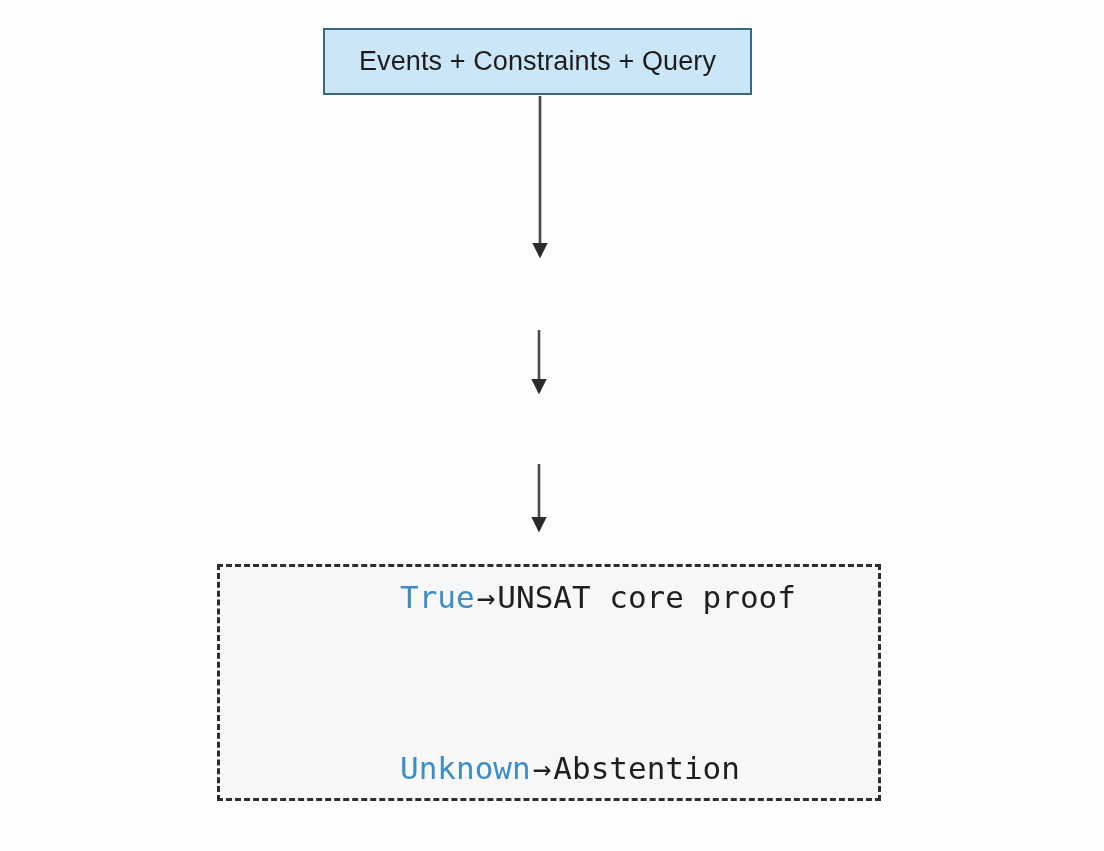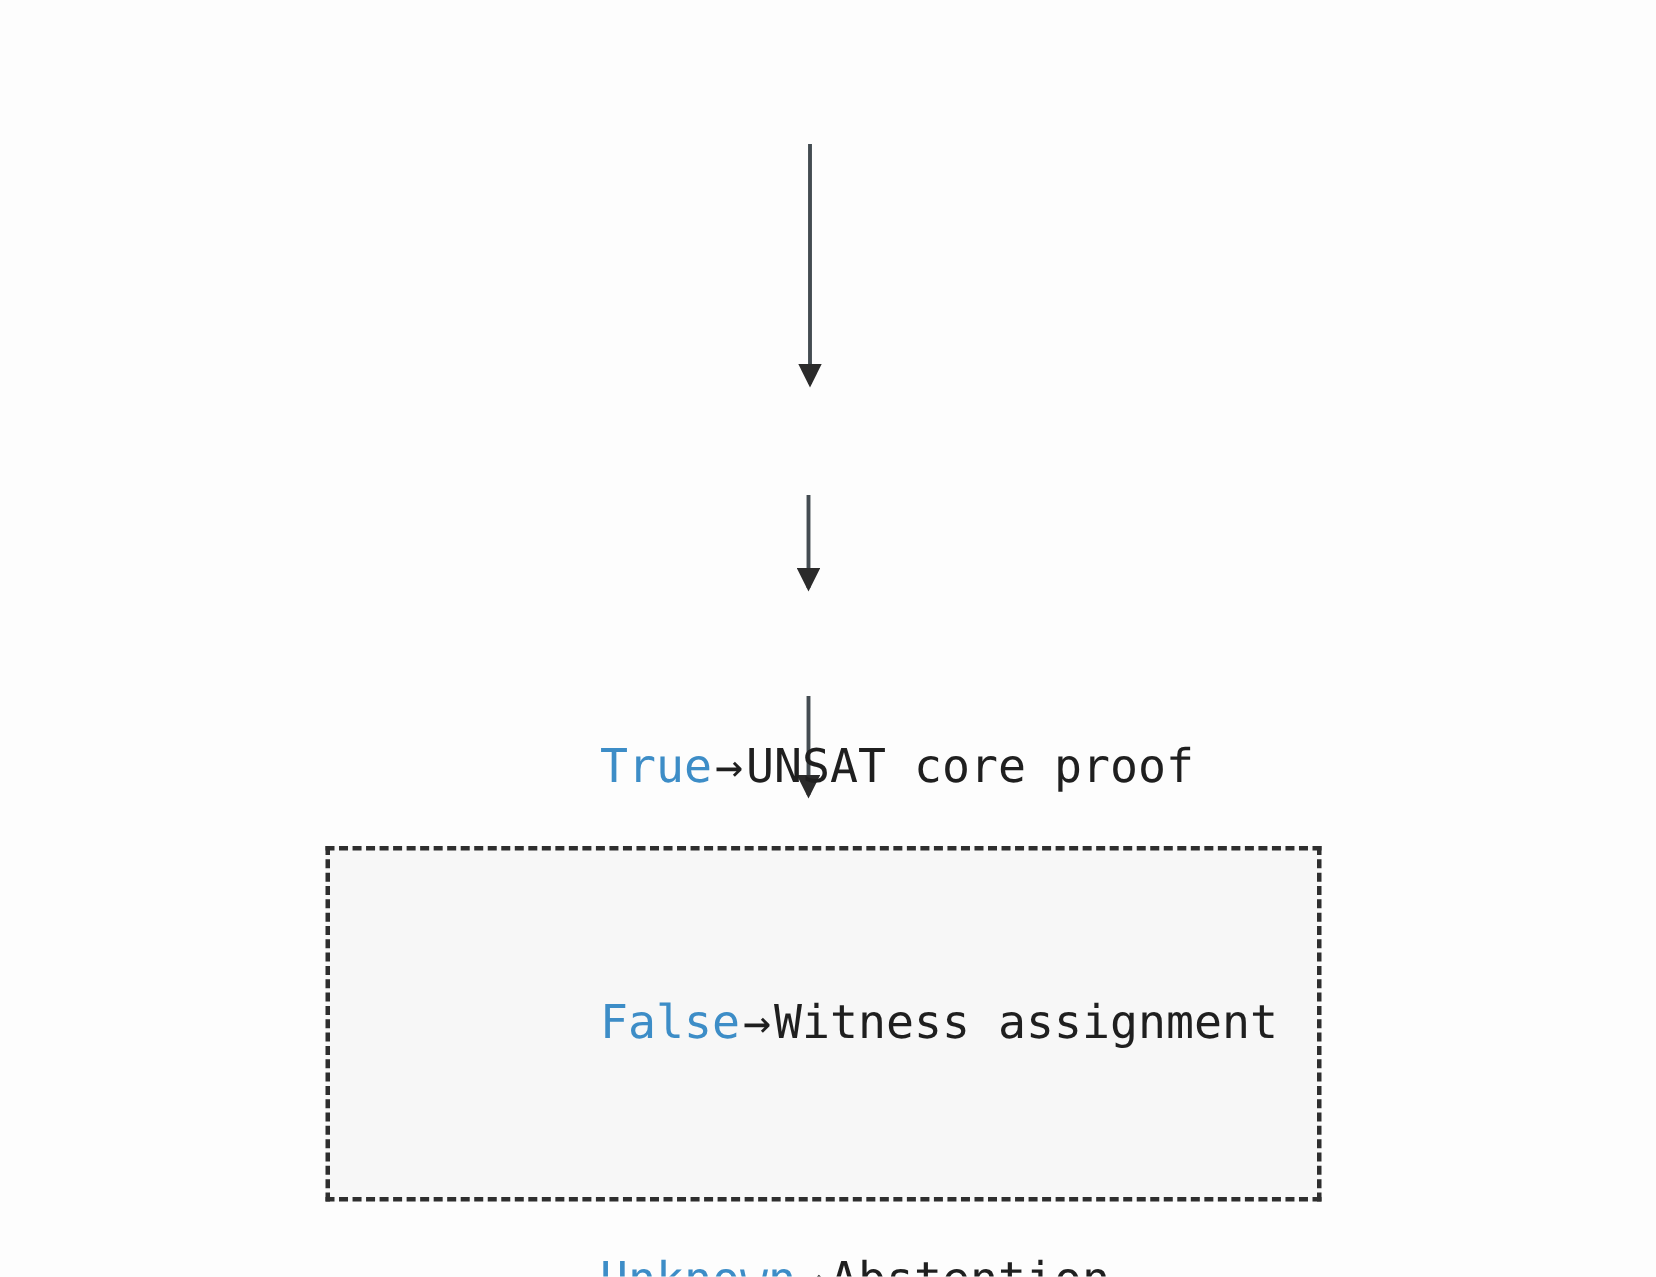--- a/index.html
+++ b/index.html
@@ -130,32 +130,32 @@
 
     <g>
       <line x1="539" y1="330" x2="539" y2="392" stroke="#444c52" stroke-width="2.6" marker-end="url(#arrowhead)"></line>
     </g>
 
     <g>
       <line x1="539" y1="464" x2="539" y2="530" stroke="#444c52" stroke-width="2.6" marker-end="url(#arrowhead)"></line>
     </g>
   </svg>
 
+  <div class="node node-inputs">
+    <span>Events + Constraints + Query</span>
+  </div>
 
 
 
   <div class="outcome-panel">
 
     <div class="outcome-row">
       <span class="outcome-status">True</span><span class="outcome-arrow">→</span><span class="outcome-result">UNSAT core proof</span>
     </div>
 
-    <div class="outcome-row">
-      <span class="outcome-status">False</span><span class="outcome-arrow">→</span><span class="outcome-result">Witness assignment</span>
-    </div>
 
     <div class="outcome-row">
       <span class="outcome-status">Unknown</span><span class="outcome-arrow">→</span><span class="outcome-result">Abstention</span>
     </div>
 
   </div>
 
 </div>
 
 </body></html>

